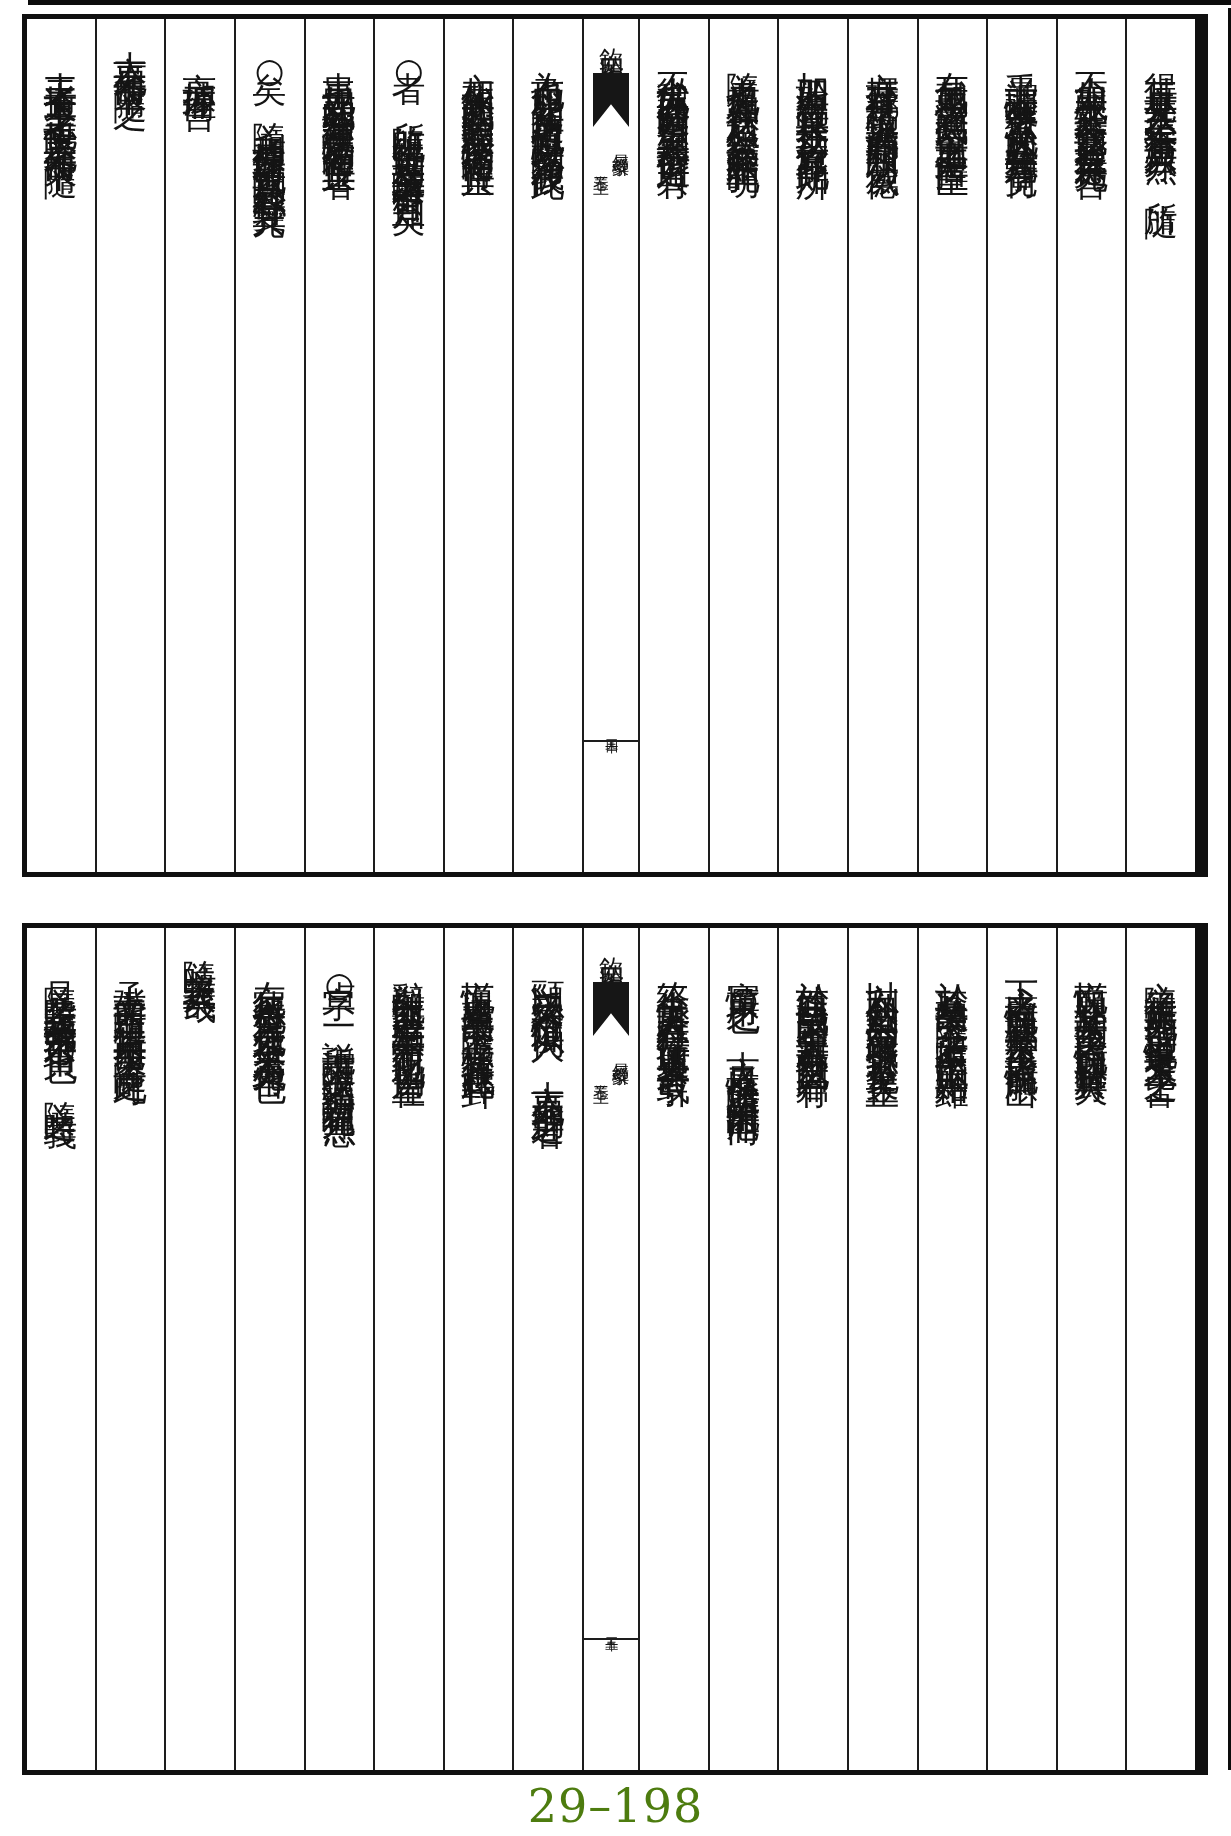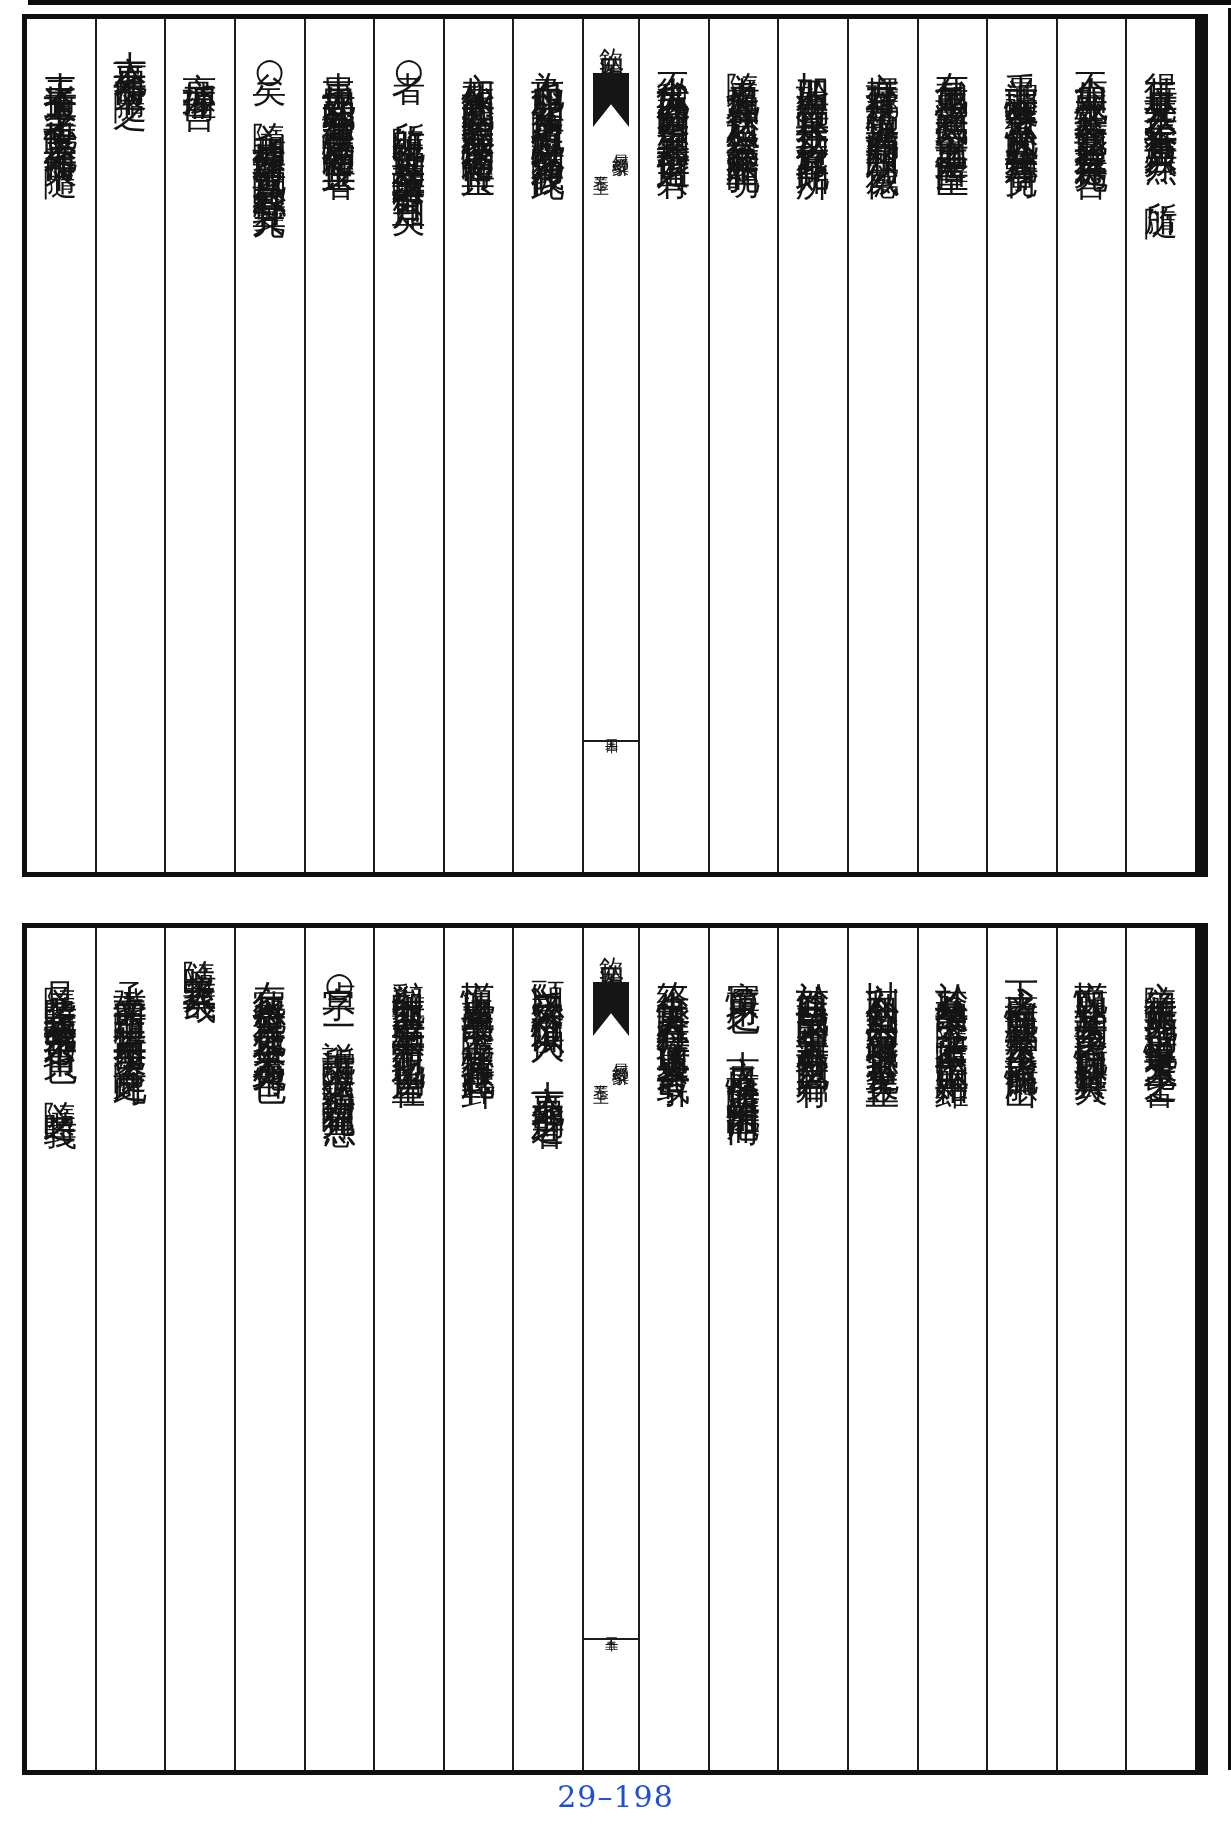--- a/index.html
+++ b/index.html
@@ -52,21 +52,21 @@
   .subtitles .chapter{font-size:16px;margin-top:22px;}
   .folio{
     position:absolute;bottom:140px;left:50%;transform:translateX(-50%);
     writing-mode:vertical-rl;text-orientation:upright;
     font-size:13px;line-height:1.1;letter-spacing:1px;
   }
   .folio-rule{position:absolute;bottom:130px;left:0;width:100%;border-top:2px solid #1d1d1d;}
 
   .page-number{
     position:absolute;top:1779px;left:0;width:100%;text-align:center;
-    font-size:30px;letter-spacing:1px;color:#1d4ed8;
+    font-size:46px;letter-spacing:1px;color:#4d7c0f;
   }
 </style>
 </head>
 <body>
 
 <div class="scan-top"></div>
 <div class="scan-right"></div>
 
 <div class="block" id="block-top">
   <div class="cols">

